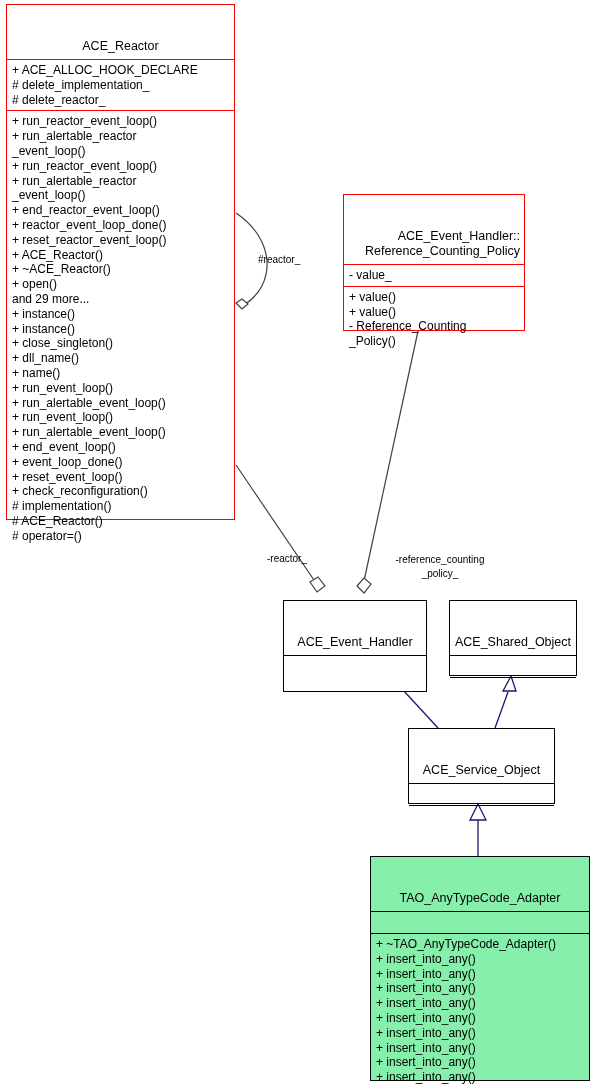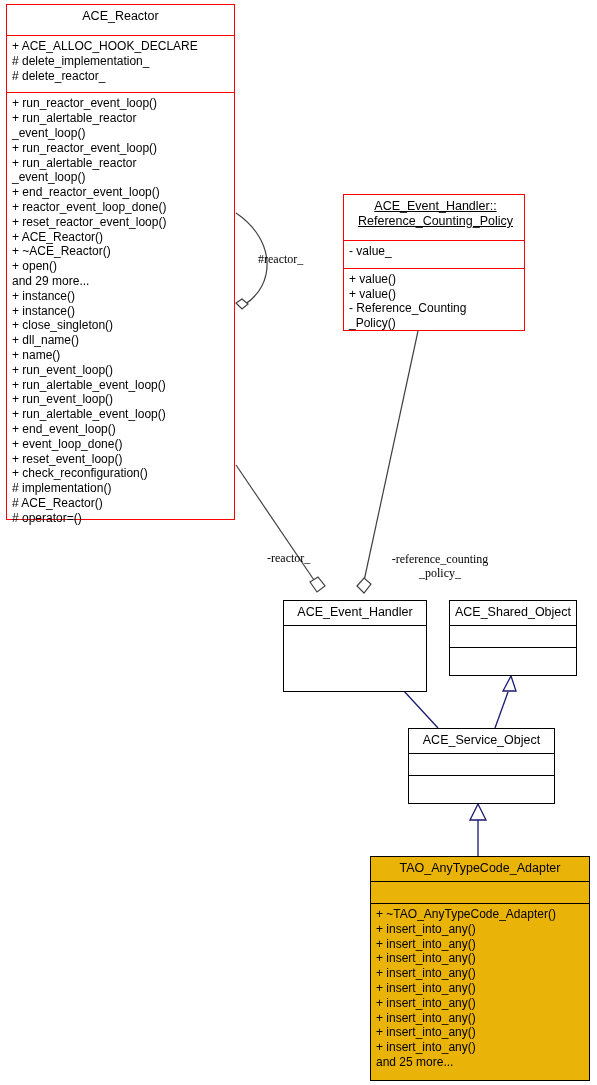--- a/index.html
+++ b/index.html
@@ -11,40 +11,40 @@
     -webkit-font-smoothing:antialiased;
   }
   #diagram{position:absolute;left:0;top:0;width:597px;height:1085px;}
   svg.edges{position:absolute;left:0;top:0;width:597px;height:1085px;pointer-events:none;}
 
   .umlbox{
     position:absolute;box-sizing:border-box;
     border:1px solid #000000;background:#ffffff;
   }
   .umlbox.red{border-color:#ff0000;}
-  .umlbox.gray{background:#eab308;}
+  .umlbox.gray{background:#86efac;}
 
   .compartment{box-sizing:border-box;}
   .compartment.sep{border-top:1px solid #000000;}
-  .umlbox.red .compartment.sep{border-top-color:#ff0000;margin-top:6px;}
+  .umlbox.red .compartment.sep{border-top-color:#ff0000;}
 
   .cls-title{
     text-align:center;padding:4px 4px 5px 4px;
-    font-size:12.5px;line-height:15px;white-space:pre-line;
+    font-size:12.5px;line-height:15px;white-space:pre-line;margin-top:30px;
   }
   .cls-rows{padding:3px 5px 3px 5px;}
   .row{
     font-size:12px;line-height:14.8px;white-space:pre;
     text-align:left;
   }
   .empty-row{height:22px;}
 
   .edgelabel{
-    position:absolute;font-size:12px;line-height:13.5px;
-    color:#000000;white-space:pre-line;font-family:Liberation Serif, serif;
+    position:absolute;font-size:10px;line-height:13.5px;
+    color:#000000;white-space:pre-line;
   }
   .el-center{text-align:center;}
 </style>
 </head>
 <body>
 
 <div id="diagram">
 
   <svg class="edges" viewBox="0 0 597 1085">
 
@@ -108,21 +108,21 @@
       <div class="row">+ event_loop_done()</div>
       <div class="row">+ reset_event_loop()</div>
       <div class="row">+ check_reconfiguration()</div>
       <div class="row"># implementation()</div>
       <div class="row"># ACE_Reactor()</div>
       <div class="row"># operator=()</div>
     </div>
   </div>
 
   <div class="umlbox red" style="left:343px;top:194px;width:182px;height:137px;">
-    <div class="compartment cls-title" style="text-align:center;padding-left:7px;text-decoration:underline;">ACE_Event_Handler::
+    <div class="compartment cls-title" style="text-align:right;padding-left:7px;">ACE_Event_Handler::
 Reference_Counting_Policy</div>
     <div class="compartment sep cls-rows">
       <div class="row">- value_</div>
     </div>
     <div class="compartment sep cls-rows">
       <div class="row">+ value()</div>
       <div class="row">+ value()</div>
       <div class="row">- Reference_Counting</div>
       <div class="row">_Policy()</div>
     </div>

